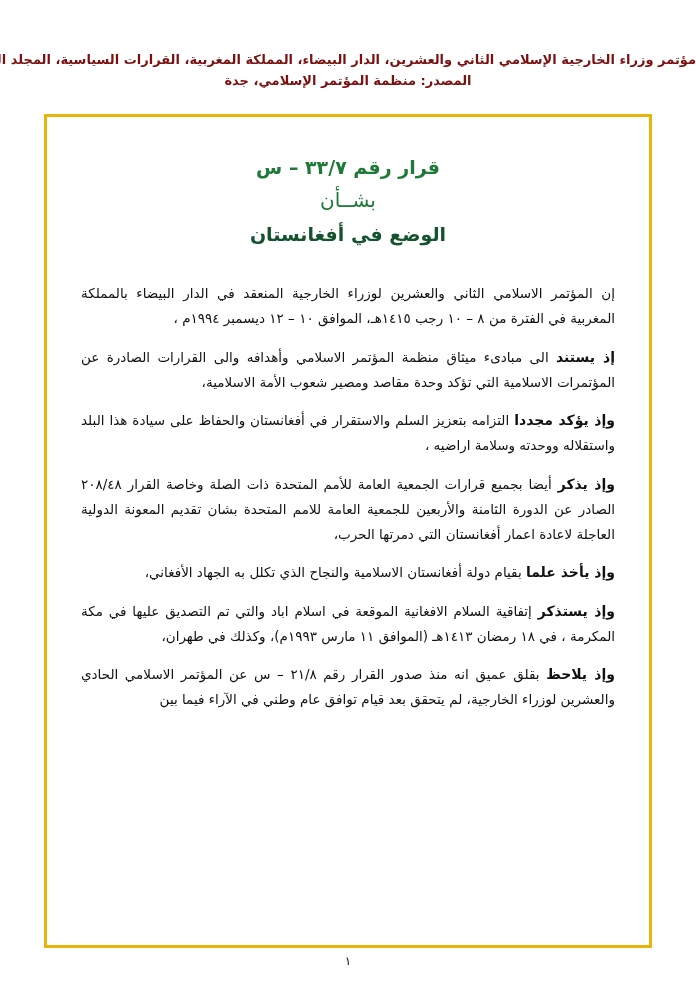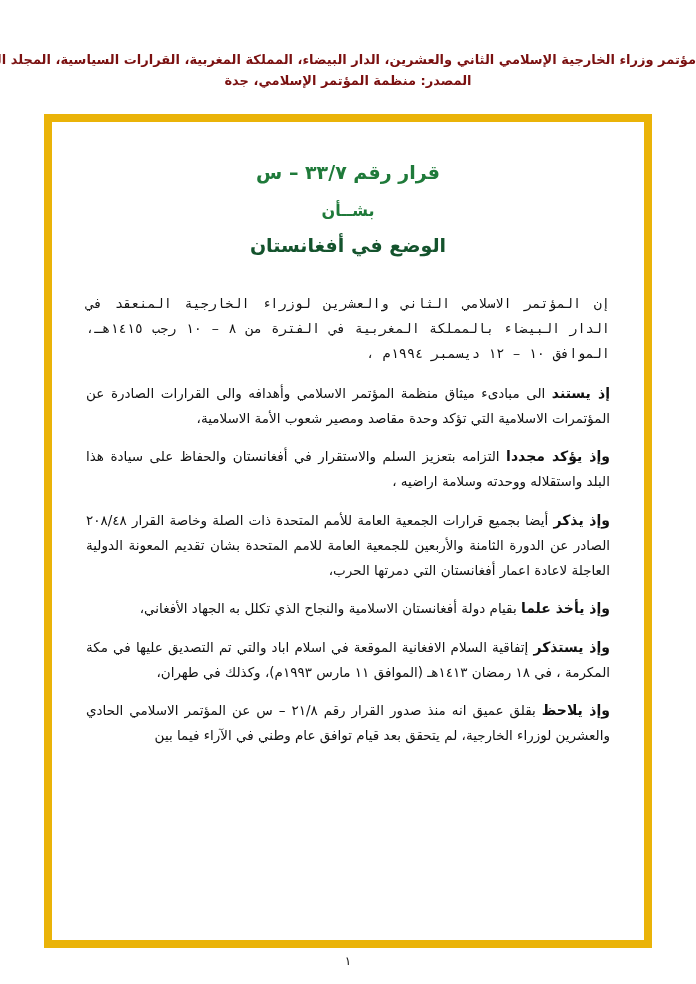--- a/index.html
+++ b/index.html
@@ -46,21 +46,21 @@
     line-height: 14px;
     white-space: nowrap;
   }
   
   .frame {
     position: absolute;
     top: 114px;
     left: 44px;
     width: 608px;
     height: 834px;
-    border: 8px solid #eab308;
+    border: 3px solid #eab308;
     box-sizing: border-box;
   }
   .frame-inner {
     position: absolute;
     top: 0; left: 0; right: 0; bottom: 0;
     padding: 36px 34px 20px 34px;
     box-sizing: border-box;
     direction: rtl;
   }
   
@@ -69,26 +69,26 @@
     color: #1f6b2f;
   }
   .title-main {
     font-size: 19px;
     font-weight: bold;
     color: #1f7a3a;
     letter-spacing: 2px;
     line-height: 28px;
   }
   .title-sub {
-    font-size: 16px;
-    font-weight: bold;
+    font-size: 20px;
+    font-weight: normal;
     color: #1f7a3a;
     letter-spacing: 2px;
     line-height: 26px;
-    margin-top: 12px;
+    margin-top: 6px;
   }
   .title-topic {
     font-size: 19px;
     font-weight: bold;
     color: #14532d;
     letter-spacing: 3px;
     line-height: 30px;
     margin-top: 6px;
   }
   
@@ -102,21 +102,20 @@
     text-align-last: right;
     margin-bottom: 13px;
     color: #111;
   }
   .para .lead {
     font-weight: bold;
     font-size: 14px;
   }
   .para.first {
     margin-bottom: 2px;
-    font-family: Liberation Mono, monospace;
   }
   
   .page-number {
     position: absolute;
     bottom: 16px;
     left: 0;
     right: 0;
     text-align: center;
     font-size: 12px;
     color: #111;

